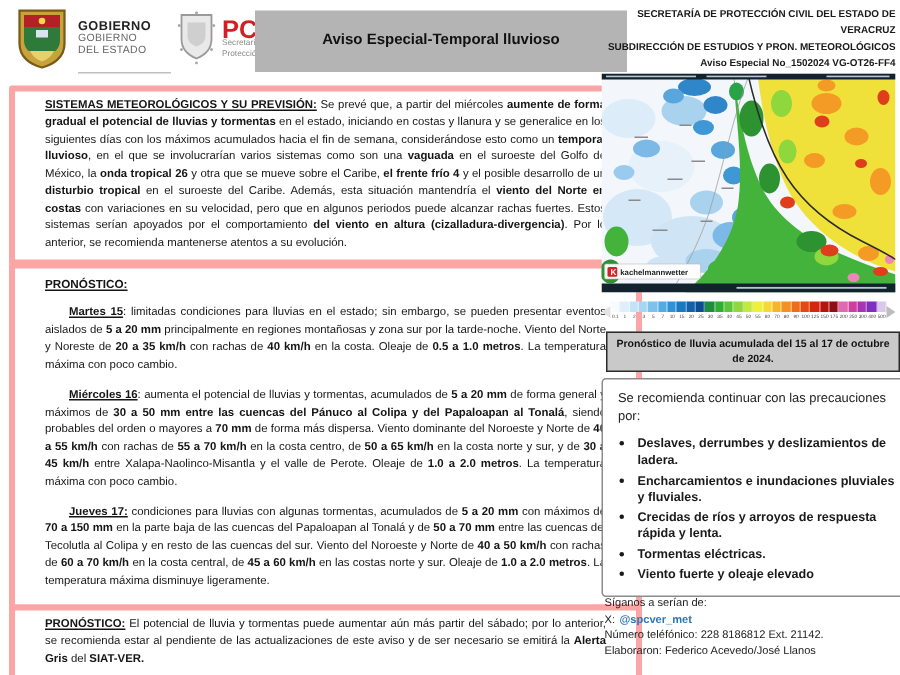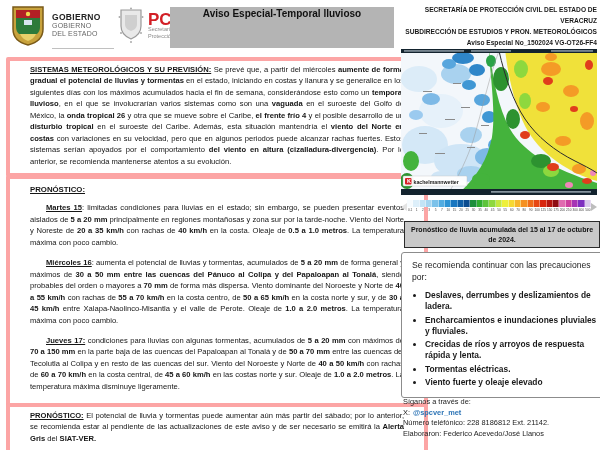--- a/index.html
+++ b/index.html
@@ -10,22 +10,22 @@
   
   .hdr-logo-ver{position:absolute;left:11px;top:5px;}
   .ver-text{position:absolute;left:52px;top:13px;line-height:8.5px;}
   .ver-text .l1{font-weight:bold;font-size:8.5px;color:#222;letter-spacing:.3px;}
   .ver-text .l2{font-size:7px;color:#666;letter-spacing:.2px;}
   .ver-rule{position:absolute;left:52px;top:48px;width:62px;height:1px;background:#c0c0c0;}
   .hdr-logo-pc{position:absolute;left:118px;top:7px;}
   .pc-text{position:absolute;left:148px;top:13px;line-height:7px;}
   .pc-text .abbr{font-weight:bold;font-size:17px;color:#d21f26;line-height:13px;}
   .pc-text .sub{font-size:5.5px;color:#8a8a8a;}
-  .title-box{position:absolute;left:170px;top:7px;width:224px;height:41px;background:#b4b4b4;
-    display:flex;flex-direction:row;justify-content:center;text-align:center;
+  .title-box{position:absolute;left:170px;top:7px;width:248px;height:41px;background:#b4b4b4;
+    display:flex;flex-direction:column;justify-content:center;text-align:center;
     font-weight:bold;font-size:10px;line-height:14.5px;color:#111;}
   .org-block{position:absolute;left:396px;top:4px;width:201px;text-align:right;
     font-weight:bold;font-size:6.6px;line-height:11px;color:#1a1a1a;}
 
   
   .tbox{position:absolute;left:6px;width:374px;border:4px solid #fca5a5;border-radius:2px;background:#fff;
     padding:3px 20px;font-size:7.6px;line-height:11.45px;text-align:justify;color:#151515;overflow:hidden;}
   #box-sistemas{top:57px;height:106px;}
   #box-pronostico{top:175px;height:218px;}
   #box-pronostico2{top:403px;height:38px;}
@@ -342,19 +342,19 @@
   <ul>
       <li>Deslaves, derrumbes y deslizamientos de ladera.</li>
       <li>Encharcamientos e inundaciones pluviales y fluviales.</li>
       <li>Crecidas de ríos y arroyos de respuesta rápida y lenta.</li>
       <li>Tormentas eléctricas.</li>
       <li>Viento fuerte y oleaje elevado</li>
     </ul>
 </div>
 
 <div class="footer">
-  <div>Síganos a través de:</div>
+  <div>Síganos a serían de:</div>
   <div>
     <span class="sp">X:</span><span class="link" id="x-link" style="color: rgb(46, 117, 182);">@spcver_met</span>
   </div>
   <div>Número teléfónico: 228 8186812 Ext. 21142.</div>
   <div>Elaboraron: Federico Acevedo/José Llanos</div>
 </div>
 
 </body></html>

